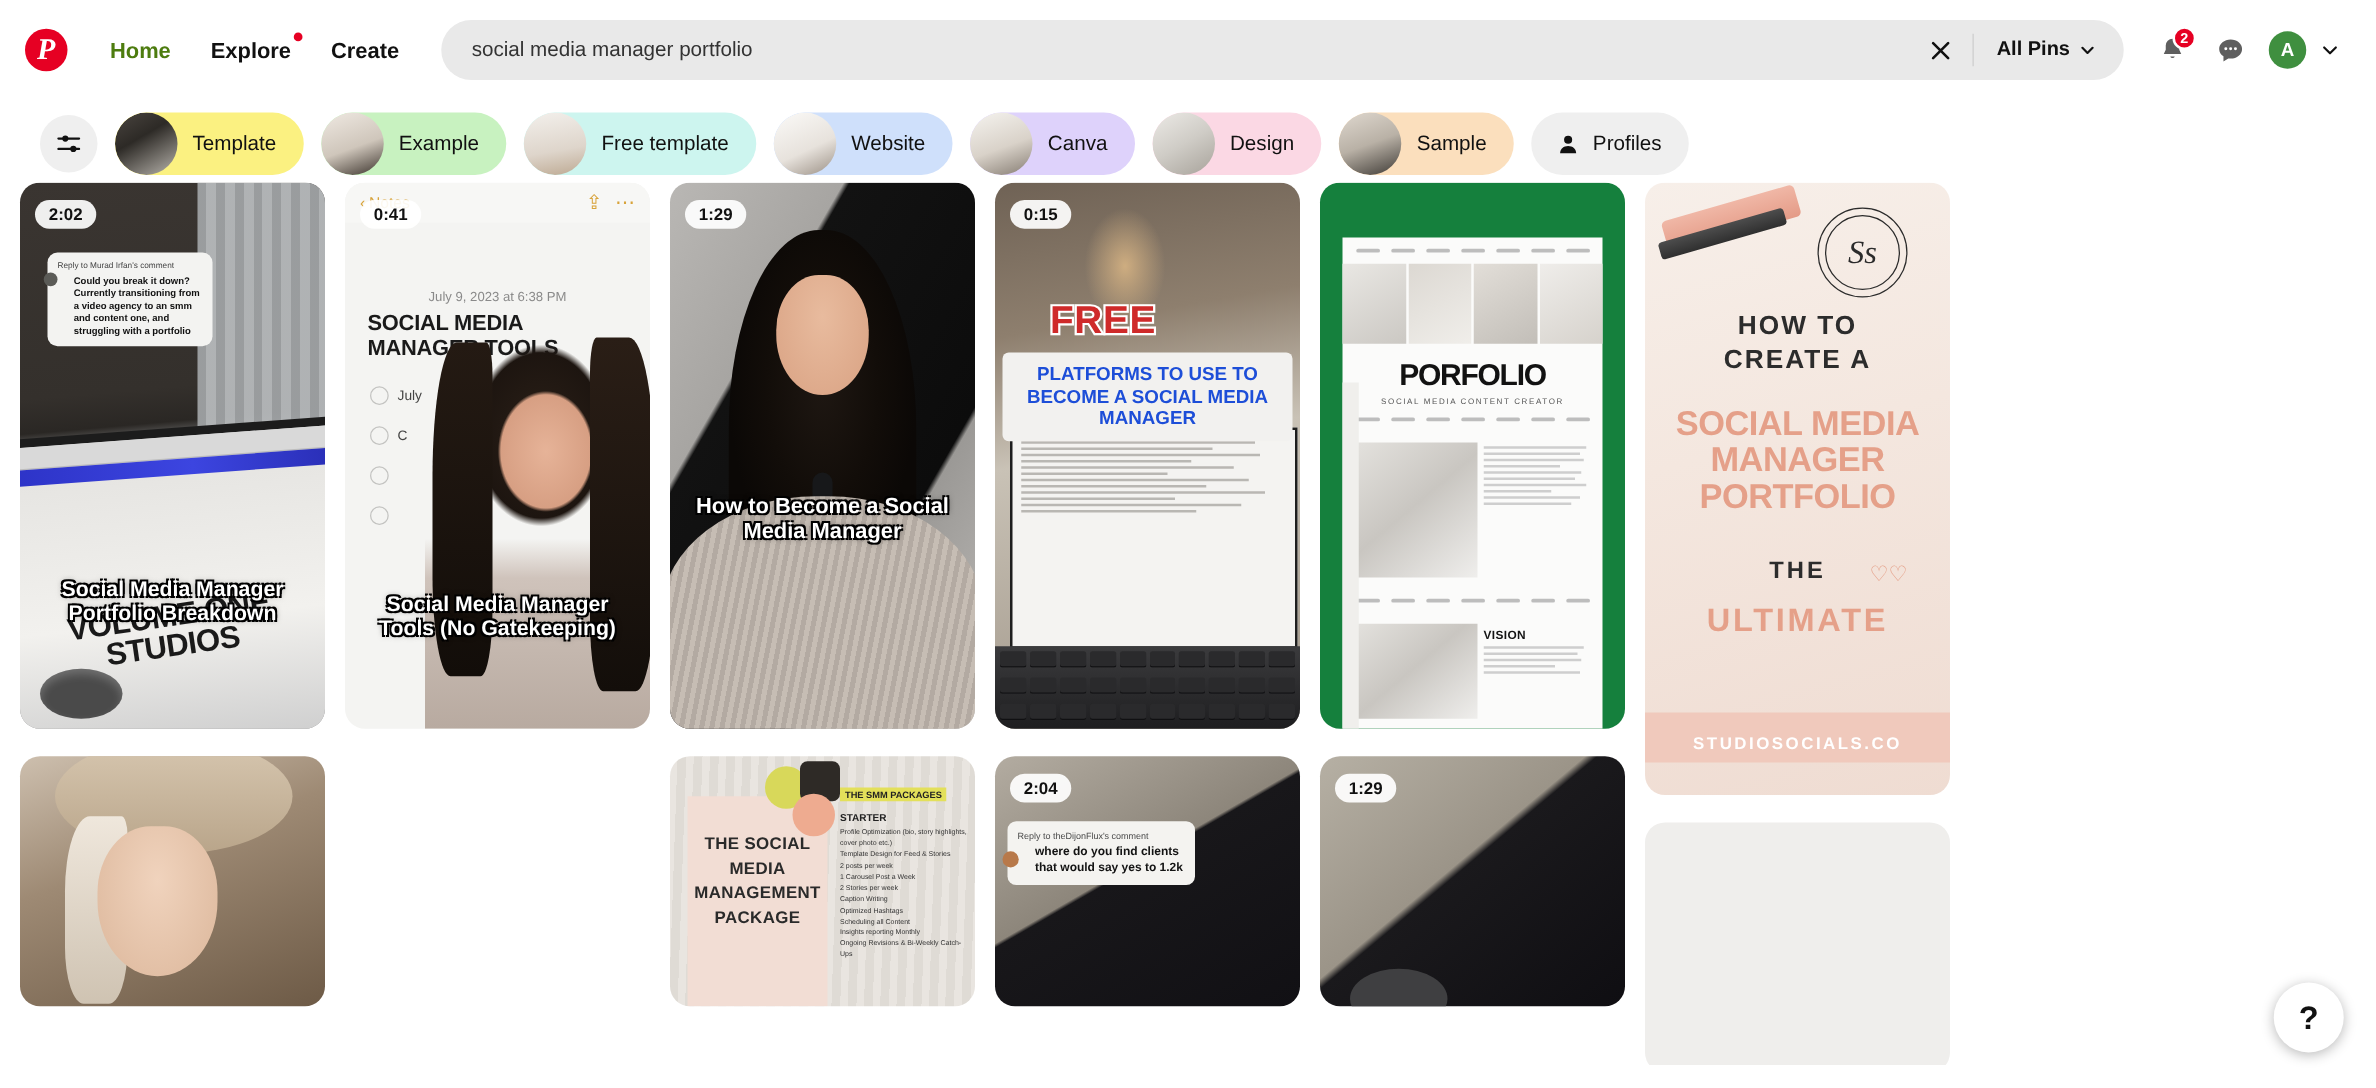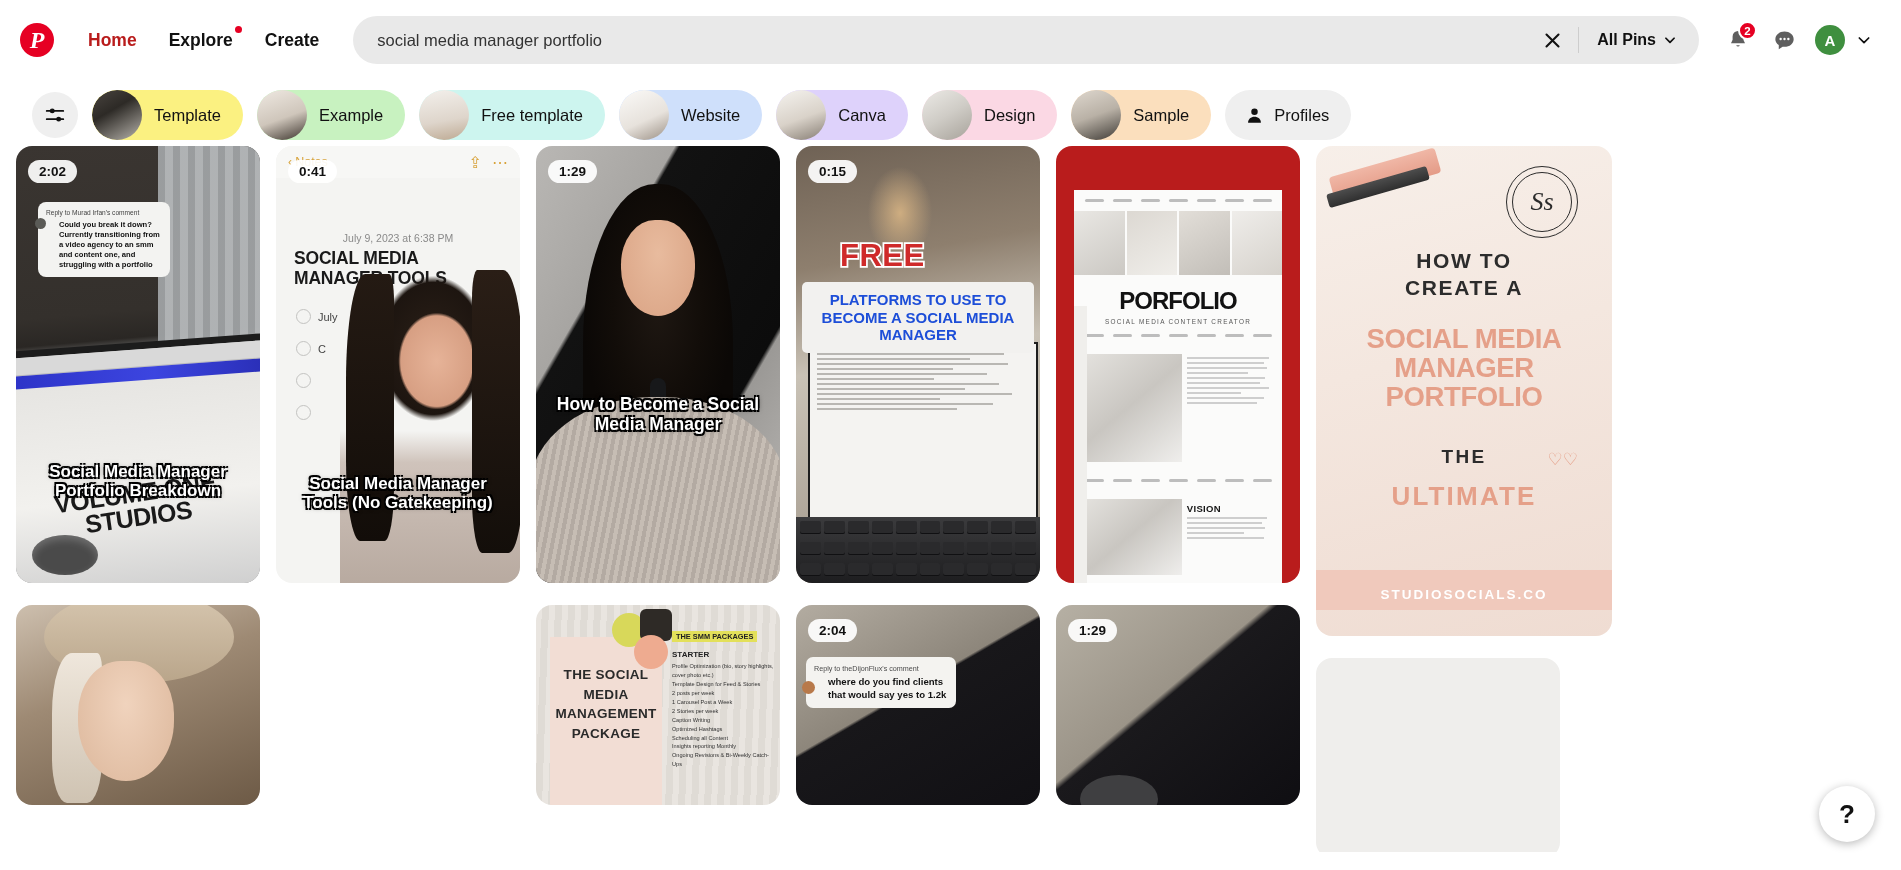--- a/index.html
+++ b/index.html
@@ -39,21 +39,21 @@
   .nav-link {
     font-size: 17.5px;
     font-weight: bold;
     color: #111111;
     padding: 10px 16px;
     border-radius: 22px;
     cursor: pointer;
     white-space: nowrap;
     position: relative;
   }
-  .nav-link.active { color: #b91c1c; }
+  .nav-link.active { color: #4d7c0f; }
   .nav-dot {
     position: absolute;
     top: 6px; right: 7px;
     width: 7px; height: 7px;
     border-radius: 50%;
     background: #e60023;
   }
   .search-wrap {
     flex: 1 1 auto;
     display: flex;
@@ -345,21 +345,21 @@
   .c4 .ln { height:2px; background:#b9b7b3; margin:3px 0; }
   .c4 .kb {
     position:absolute; left:-4px; right:-4px; bottom:-6px; height:72px;
     background: linear-gradient(180deg,#3b3b3d,#1b1b1d);
     border-radius: 4px 4px 10px 10px;
   }
   .c4 .kbrow { display:flex; gap:3px; padding:4px 8px; }
   .c4 .key { flex:1; height:13px; border-radius:2px; background:#2a2a2c; box-shadow: inset 0 -1px 0 #101012; }
 
   
-  .c5 { background:#b91c1c; }
+  .c5 { background:#15803d; }
   .c5 .sheet { position:absolute; left:18px; right:18px; top:44px; bottom:0; background:#fbfbfa; }
   .c5 .nav { display:flex; justify-content:space-around; padding:9px 6px; }
   .c5 .navi { height:3px; width:19px; background:#bdbdbd; border-radius:2px; }
   .c5 .hero { height:64px; display:flex; gap:2px; }
   .c5 .hero > div { flex:1; }
   .c5 .title {
     text-align:center; font-size:24px; font-weight:bold; letter-spacing:-1px;
     color:#121212; margin-top:12px; font-family:"Liberation Sans", sans-serif;
   }
   .c5 .sub { text-align:center; font-size:6.4px; letter-spacing:1.3px; color:#555; margin-top:3px; }
@@ -815,21 +815,21 @@
       </div>
     </div>
 
     <div class="pin r2e" style="height:200px">
       <div class="mouse2"></div>
       <div class="dur">1:29</div>
     </div>
   </div>
 
   <div class="col" style="left:1316px">
-    <div class="pin c6" style="width:296px;height:490px">
+    <div class="pin c6" style="width:244px;height:490px">
       <div class="stapler"></div>
       <div class="stapler2"></div>
       <div class="seal">
         <span>Ss</span>
       </div>
       <div class="howto">
         <div>HOW TO</div>
         <div>CREATE A</div>
       </div>
       <div class="big">

